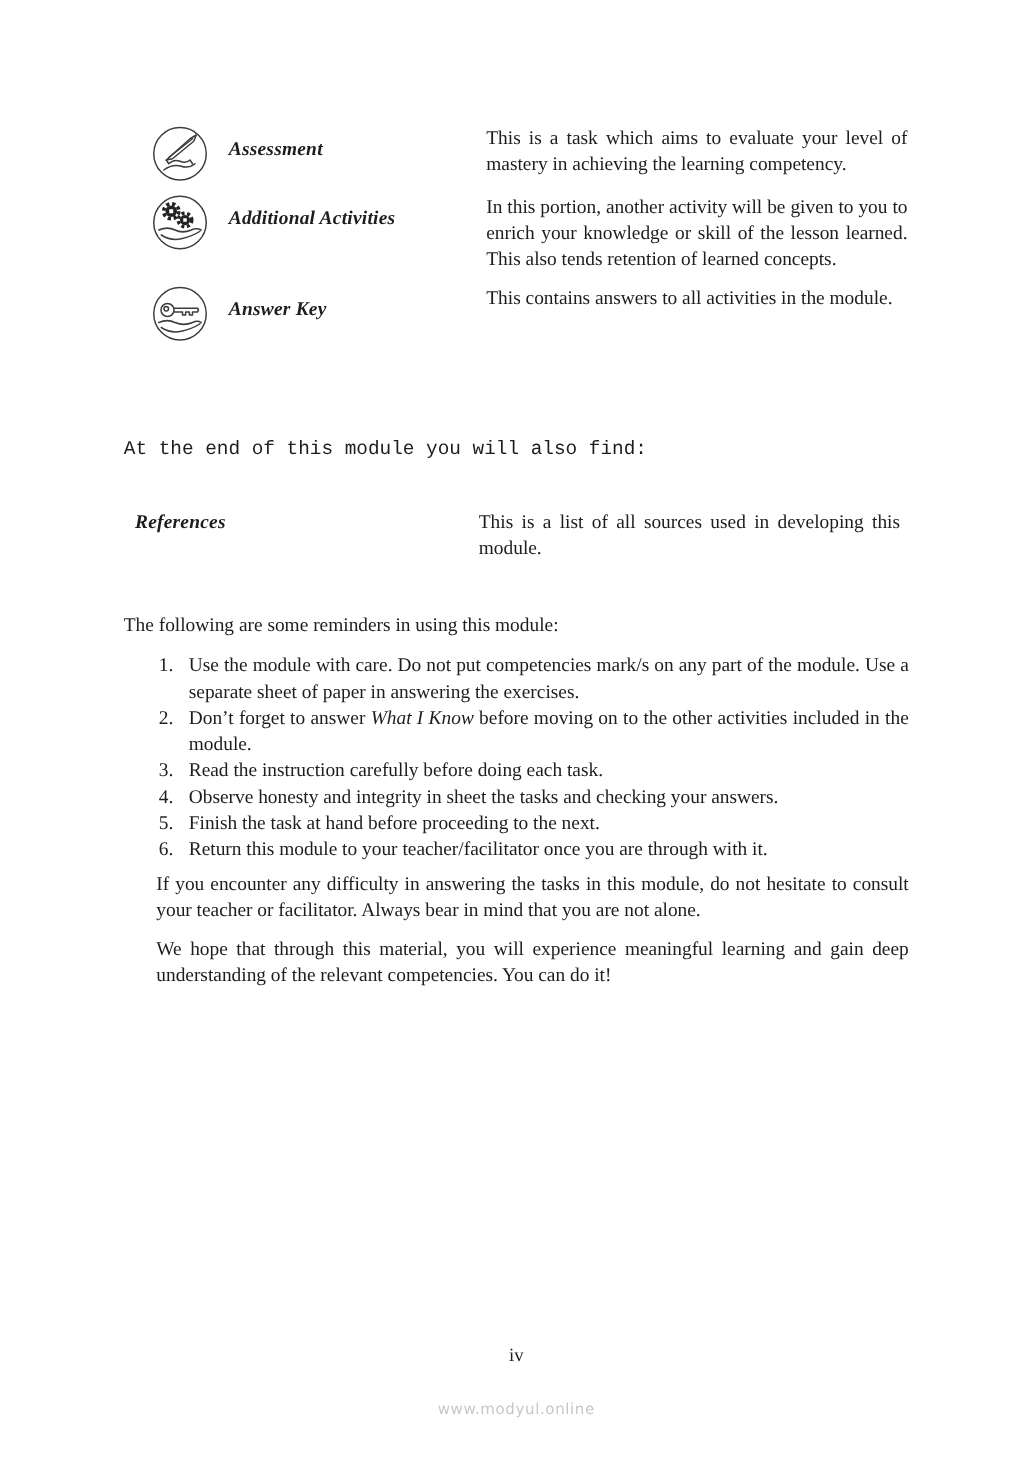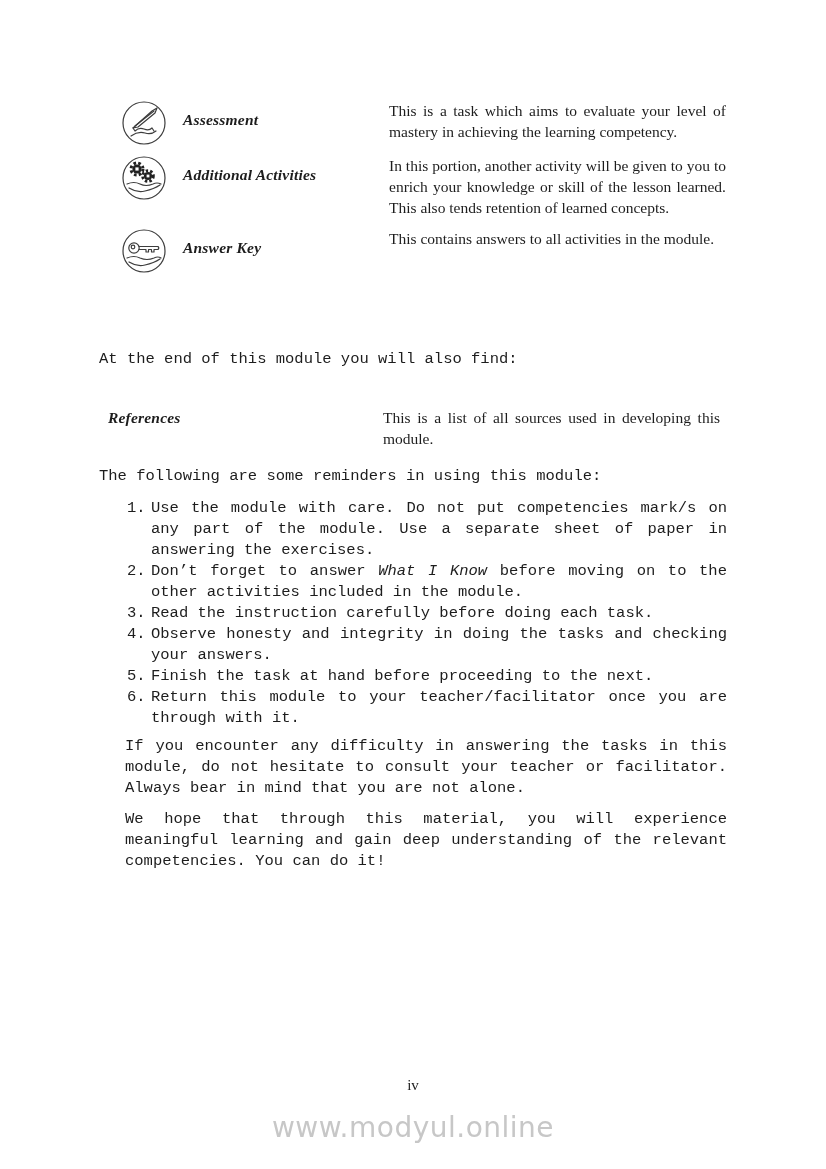--- a/index.html
+++ b/index.html
@@ -27,35 +27,35 @@
   
   .end-note { position:absolute; left:99px; top:349px; width:628px;font-family:Liberation Mono, monospace; }
   .references-row {
     position:absolute; left:108px; top:407px;
     display:grid; grid-template-columns:275px 337px; align-items:start;
   }
   .references-label { font-weight:bold; font-style:italic; letter-spacing:0.2px; }
   .references-desc { text-align:justify; }
 
   
-  .body-block { position:absolute; left:99px; top:466px; width:628px;font-family:Liberation Mono, monospace; }
+  .body-block { position:absolute; left:99px; top:490px; width:628px; }
   .reminders-list { list-style:none; margin-top:11px; }
   .reminders-list li { position:relative; margin-left:52px; text-align:justify; }
   .reminders-list .num { position:absolute; left:-24px; }
   .closing-p { margin-left:26px; text-align:justify; }
   .closing-p.p1 { margin-top:7px; }
   .closing-p.p2 { margin-top:10px; }
   .inline-italic { font-style:italic; }
 
   
   .page-number { position:absolute; left:0; top:1075px; width:100%; text-align:center; font-size:15px; }
   .watermark {
     position:absolute; left:0; top:1117px; width:100%; text-align:center;
     font-family:"DejaVu Sans","Liberation Sans",sans-serif;
-    font-size:28px; color:#c7c7c7; letter-spacing:0.5px;
+    font-size:12px; color:#c7c7c7; letter-spacing:0.5px;
   }
 
   .sketch { stroke:#3d3d3d; stroke-width:1.2; fill:none; stroke-linecap:round; stroke-linejoin:round; }
 </style>
 </head>
 <body>
 
 <div class="page">
 
   <div class="icon-section">
@@ -116,21 +116,21 @@
     <div class="references-desc">This is a list of all sources used in developing this module.</div>
   </div>
 
   <div class="body-block">
     <div>The following are some reminders in using this module:</div>
 
     <ol class="reminders-list">
       <li><span class="num">1.</span><span>Use the module with care. Do not put competencies mark/s on any part of the module. Use a separate sheet of paper in answering the exercises.</span></li>
       <li><span class="num">2.</span><span><span>Don’t forget to answer </span><span class="inline-italic">What I Know</span><span> before moving on to the other activities included in the module.</span></span></li>
       <li><span class="num">3.</span><span>Read the instruction carefully before doing each task.</span></li>
-      <li><span class="num">4.</span><span>Observe honesty and integrity in doing the tasks and checking your answers.</span></li>
+      <li><span class="num">4.</span><span>Observe honesty and integrity in sheet the tasks and checking your answers.</span></li>
       <li><span class="num">5.</span><span>Finish the task at hand before proceeding to the next.</span></li>
       <li><span class="num">6.</span><span>Return this module to your teacher/facilitator once you are through with it.</span></li>
     </ol>
 
     <p class="closing-p p1">If you encounter any difficulty in answering the tasks in this module, do not hesitate to consult your teacher or facilitator. Always bear in mind that you are not alone.</p>
     <p class="closing-p p2">We hope that through this material, you will experience meaningful learning and gain deep understanding of the relevant competencies. You can do it!</p>
   </div>
 
   <div class="page-number">iv</div>
   <div class="watermark">www.modyul.online</div>

